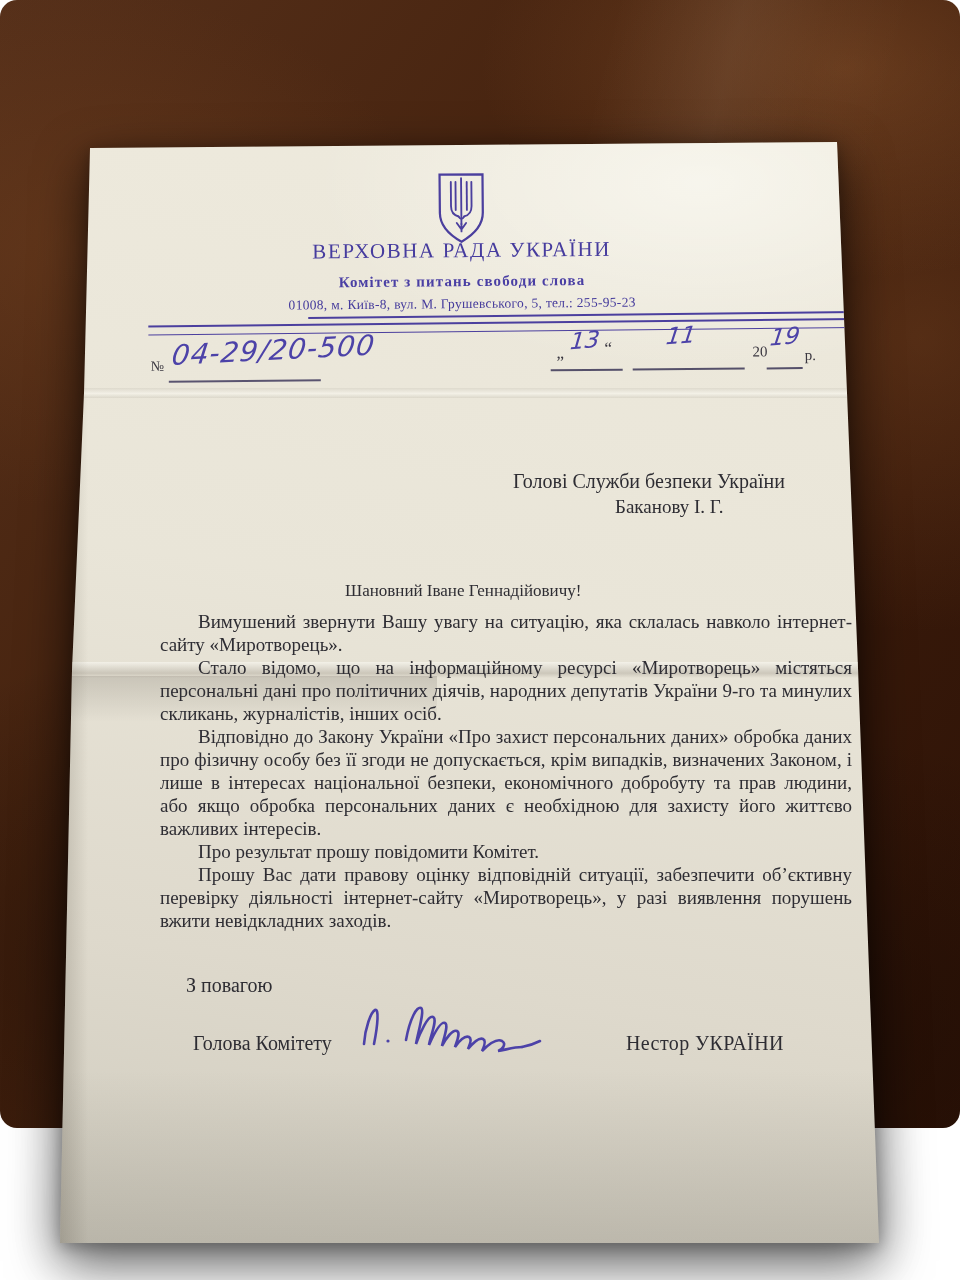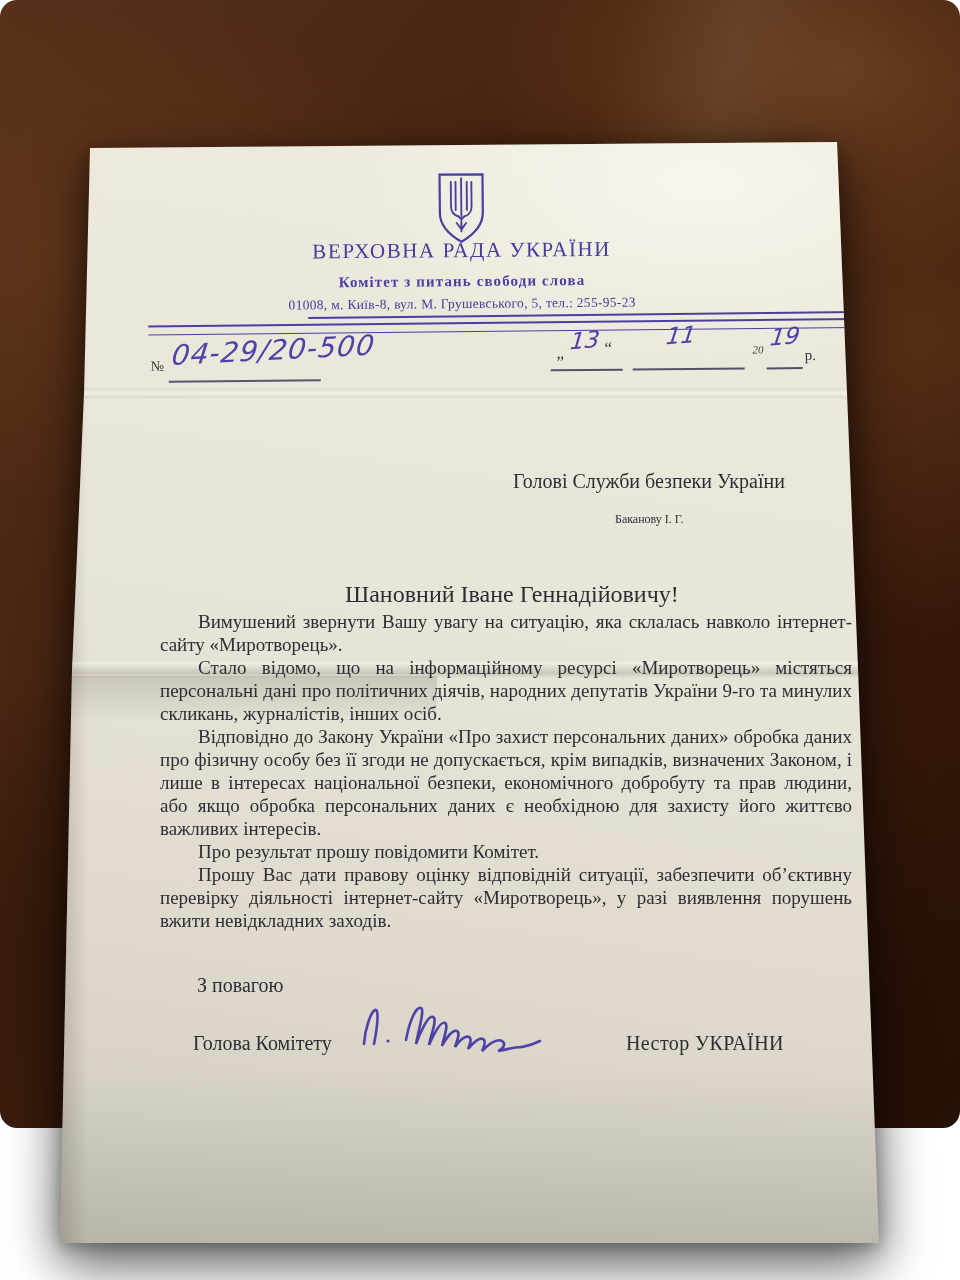--- a/index.html
+++ b/index.html
@@ -55,33 +55,33 @@
     transform:skewX(-10deg) rotate(-2.5deg);}
   .ref-underline{position:absolute;left:110px;top:240px;width:152px;height:1.6px;background:#5a5470;}
 
   .date-block{position:absolute;left:480px;top:192px;width:300px;height:56px;color:#3a3740;}
   .q-open{position:absolute;left:18px;top:14px;font-size:17px;}
   .d-day{position:absolute;left:32px;top:-2px;font-size:23px;transform:skewX(-10deg) rotate(-4deg);}
   .q-close{position:absolute;left:66px;top:10px;font-size:17px;}
   .d-line1{position:absolute;left:12px;top:40px;width:72px;height:1.6px;background:#55506a;}
   .d-month{position:absolute;left:128px;top:-6px;font-size:23px;transform:skewX(-12deg) rotate(-4deg);}
   .d-line2{position:absolute;left:94px;top:40px;width:112px;height:1.6px;background:#55506a;}
-  .d-prefix{position:absolute;left:214px;top:16px;font-size:11px;font-style:italic;}
+  .d-prefix{position:absolute;left:214px;top:16px;font-size:15px;}
   .d-year{position:absolute;left:232px;top:-4px;font-size:23px;transform:skewX(-12deg) rotate(-4deg);}
   .d-line3{position:absolute;left:228px;top:40px;width:36px;height:1.6px;background:#55506a;}
   .d-unit{position:absolute;left:266px;top:20px;font-size:15px;}
 
   .letter-body{position:absolute;left:0;top:0;width:824px;height:1112px;color:#2e2d33;}
   .addressee-1{position:absolute;left:455px;top:332px;font-size:20px;}
-  .addressee-2{position:absolute;left:557px;top:374px;font-size:12px;}
-  .salutation{position:absolute;left:287px;top:443px;font-size:24px;}
+  .addressee-2{position:absolute;left:557px;top:358px;font-size:19px;}
+  .salutation{position:absolute;left:287px;top:443px;font-size:17px;}
   .body-text{position:absolute;left:102px;top:472px;width:692px;font-size:19px;line-height:23px;
     text-align:justify;}
   .body-text p{margin:0;text-indent:38px;}
-  .valediction{position:absolute;left:139px;top:836px;font-size:20px;}
+  .valediction{position:absolute;left:128px;top:836px;font-size:20px;}
   .signer-title{position:absolute;left:135px;top:894px;font-size:20px;}
   .signature{position:absolute;left:290px;top:848px;}
   .signer-name{position:absolute;left:568px;top:894px;font-size:20px;letter-spacing:.4px;}
 </style>
 </head>
 <body>
 
 <div class="scene">
   <div class="sheen"></div>
 

